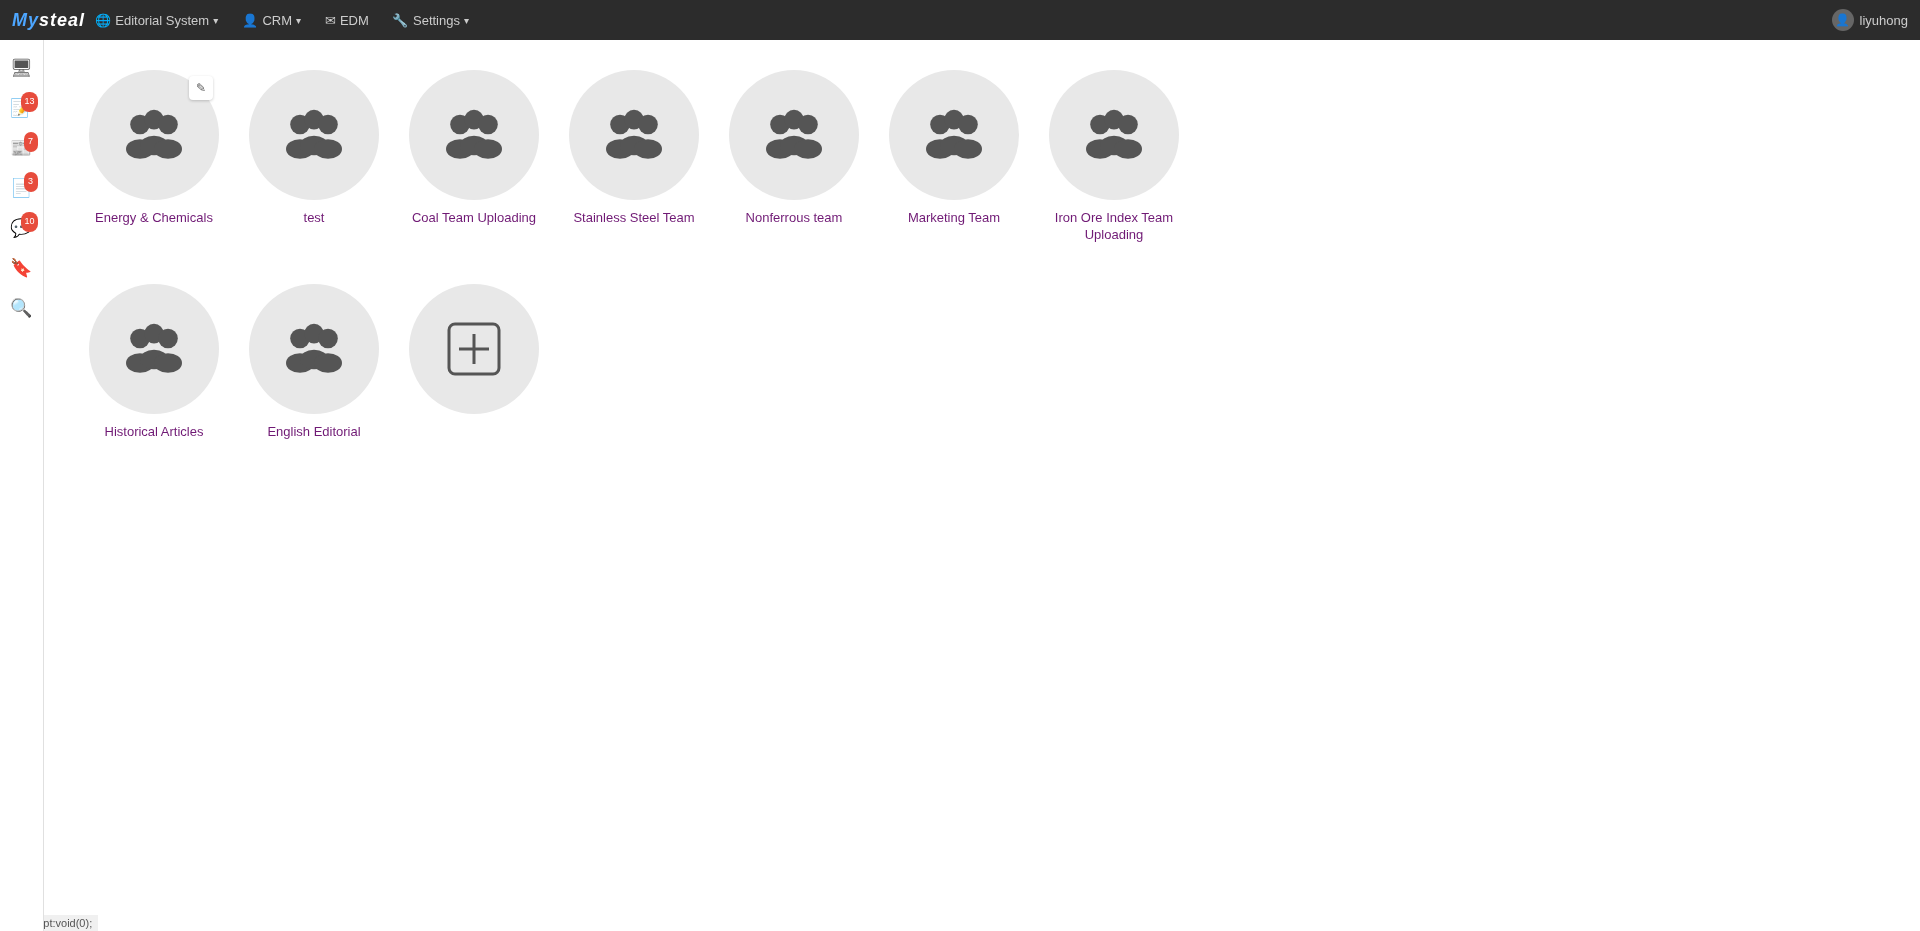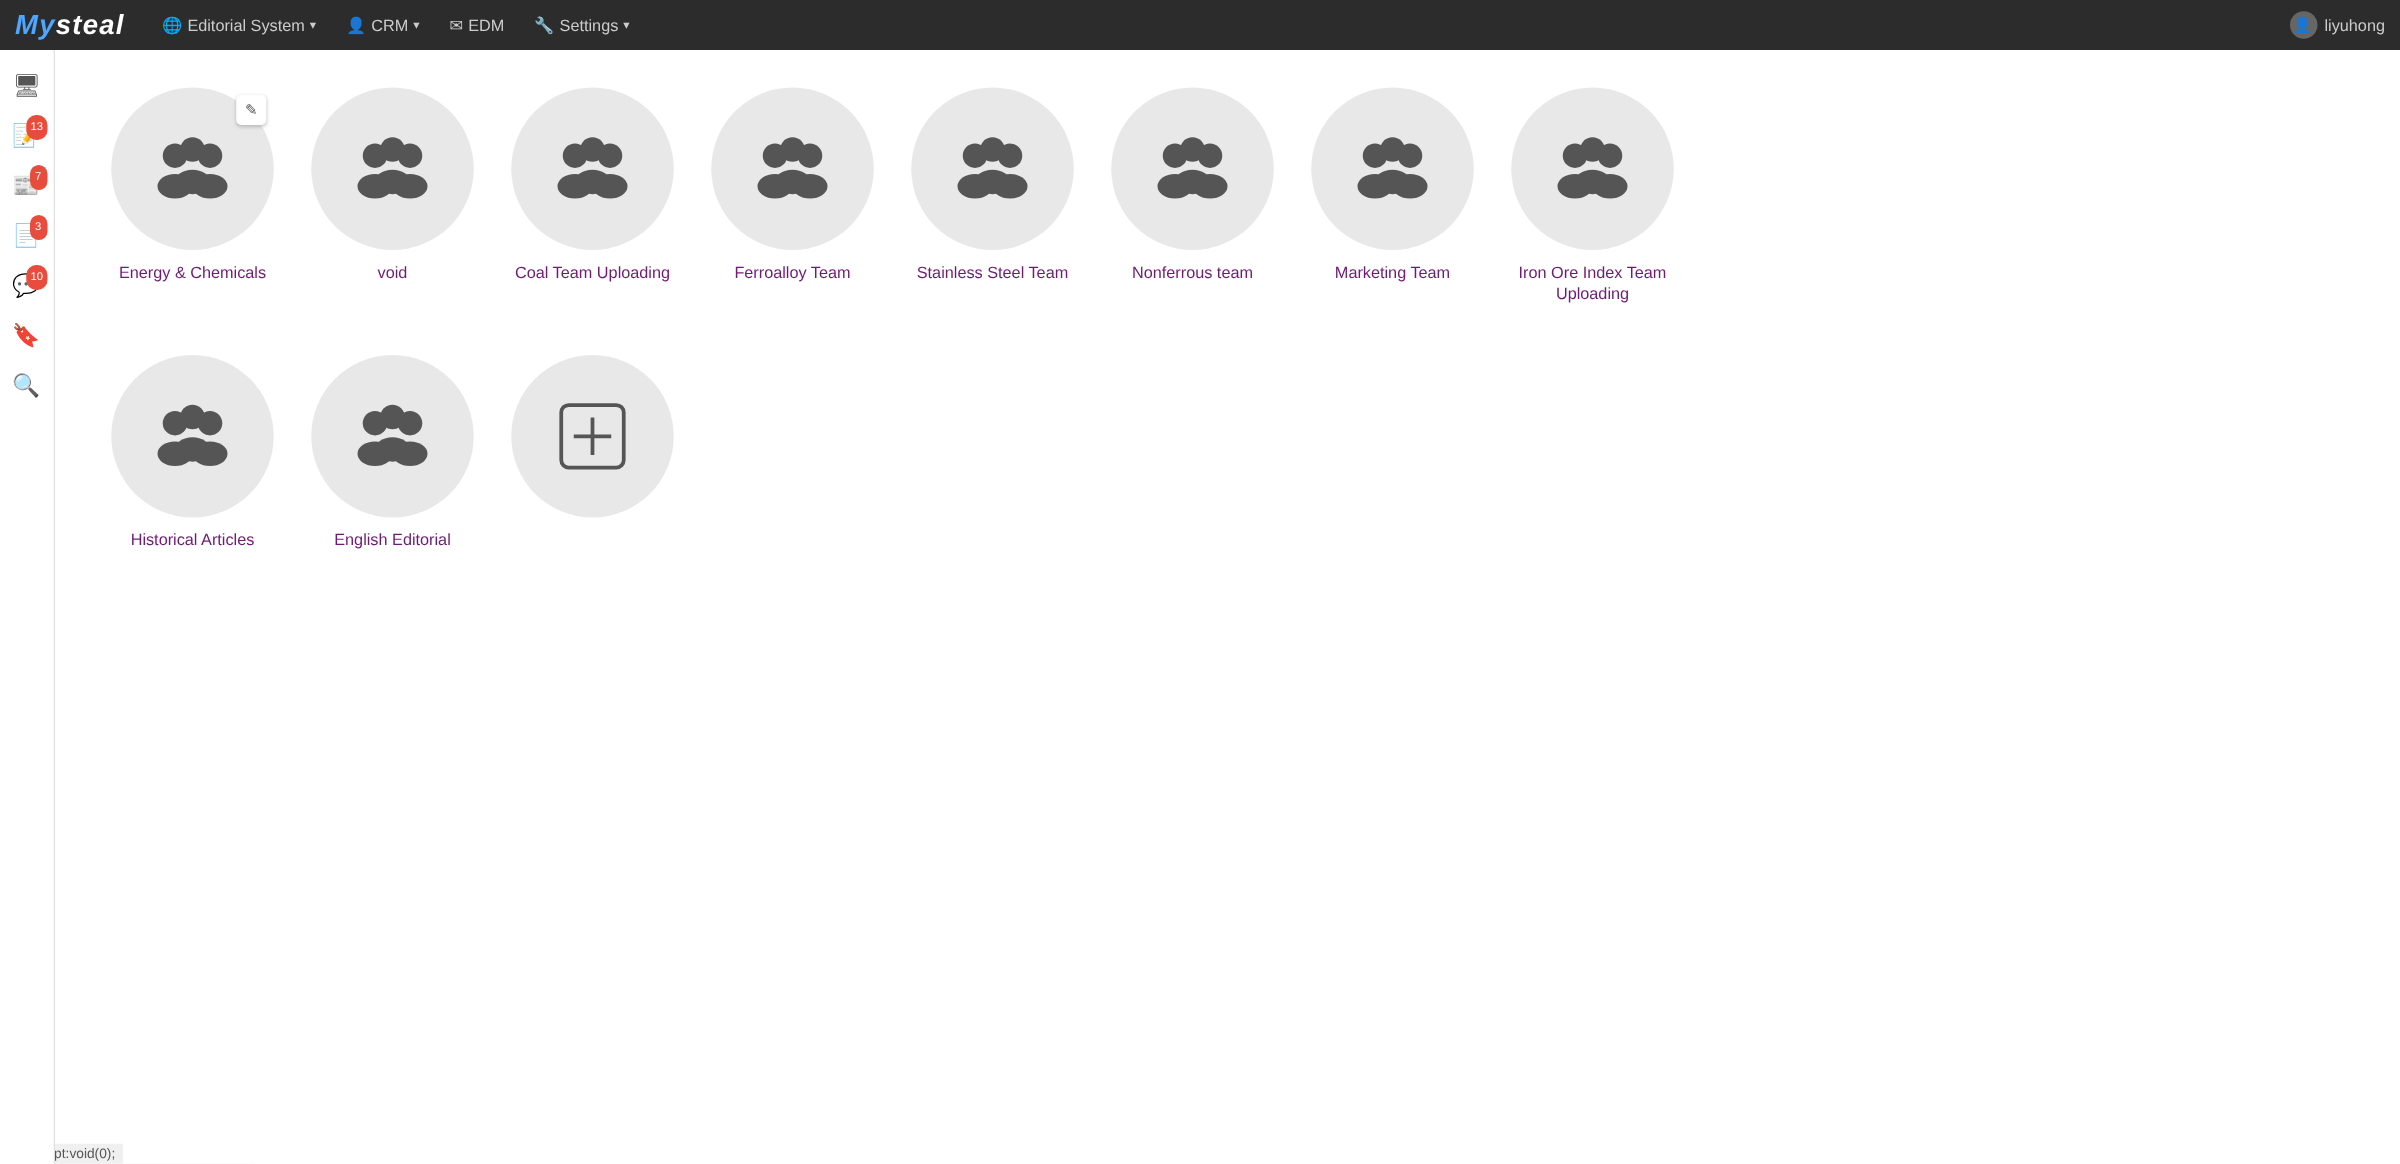--- a/index.html
+++ b/index.html
@@ -11,23 +11,22 @@
       height: 40px;
       display: flex;
       align-items: center;
       padding: 0 12px;
       position: fixed;
       top: 0; left: 0; right: 0;
       z-index: 100;
     }
     .navbar-logo {
       color: white;
-      font-size: 22px;
+      font-size: 18px;
       font-weight: bold;
-      margin-right: 20px;
       font-style: italic;
       letter-spacing: 1px;
     }
     .navbar-logo span { color: #4da6ff; }
     .navbar-menu {
       display: flex;
       align-items: center;
       gap: 4px;
       flex: 1;
     }
@@ -269,50 +268,37 @@
       <div class="team-circle">
         <svg viewBox="0 0 100 80">
           <circle cx="30" cy="25" r="14"></circle>
           <circle cx="50" cy="18" r="14"></circle>
           <circle cx="70" cy="25" r="14"></circle>
           <ellipse cx="30" cy="60" rx="20" ry="14"></ellipse>
           <ellipse cx="50" cy="55" rx="20" ry="14"></ellipse>
           <ellipse cx="70" cy="60" rx="20" ry="14"></ellipse>
         </svg>
       </div>
-      <div class="team-label">void</div>
+      <div class="team-label">test</div>
     </div>
 
     <div class="team-item">
       <div class="team-circle">
         <svg viewBox="0 0 100 80">
           <circle cx="30" cy="25" r="14"></circle>
           <circle cx="50" cy="18" r="14"></circle>
           <circle cx="70" cy="25" r="14"></circle>
           <ellipse cx="30" cy="60" rx="20" ry="14"></ellipse>
           <ellipse cx="50" cy="55" rx="20" ry="14"></ellipse>
           <ellipse cx="70" cy="60" rx="20" ry="14"></ellipse>
         </svg>
       </div>
       <div class="team-label">Coal Team Uploading</div>
     </div>
 
-    <div class="team-item">
-      <div class="team-circle">
-        <svg viewBox="0 0 100 80">
-          <circle cx="30" cy="25" r="14"></circle>
-          <circle cx="50" cy="18" r="14"></circle>
-          <circle cx="70" cy="25" r="14"></circle>
-          <ellipse cx="30" cy="60" rx="20" ry="14"></ellipse>
-          <ellipse cx="50" cy="55" rx="20" ry="14"></ellipse>
-          <ellipse cx="70" cy="60" rx="20" ry="14"></ellipse>
-        </svg>
-      </div>
-      <div class="team-label">Ferroalloy Team</div>
-    </div>
 
     <div class="team-item">
       <div class="team-circle">
         <svg viewBox="0 0 100 80">
           <circle cx="30" cy="25" r="14"></circle>
           <circle cx="50" cy="18" r="14"></circle>
           <circle cx="70" cy="25" r="14"></circle>
           <ellipse cx="30" cy="60" rx="20" ry="14"></ellipse>
           <ellipse cx="50" cy="55" rx="20" ry="14"></ellipse>
           <ellipse cx="70" cy="60" rx="20" ry="14"></ellipse>

